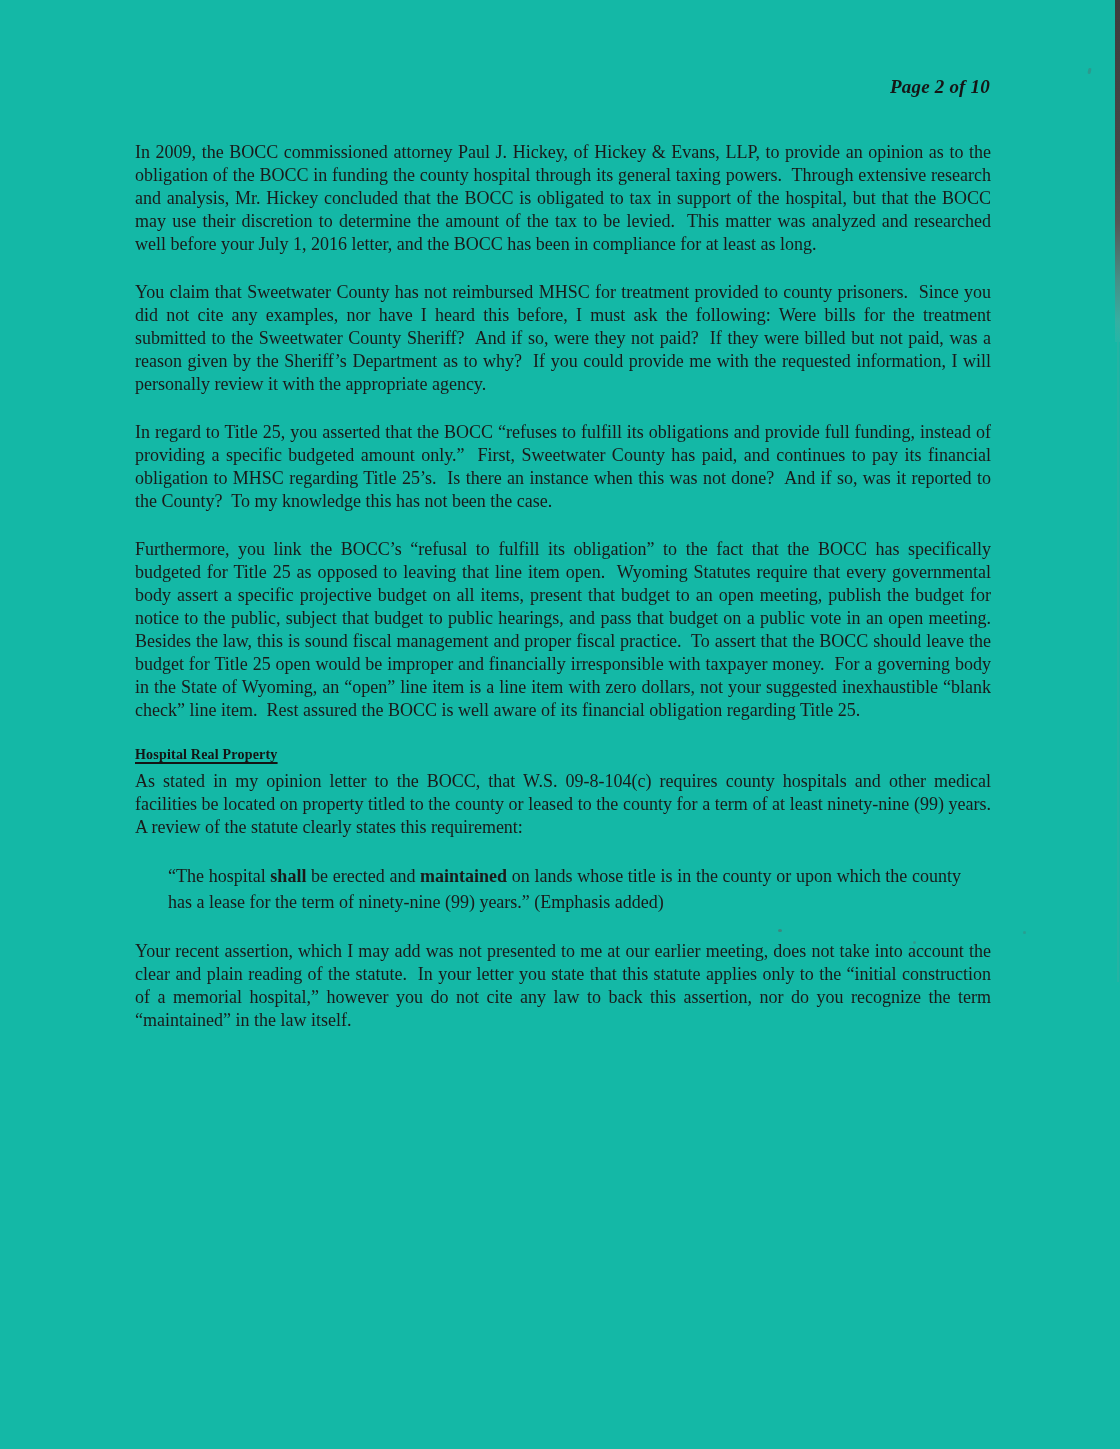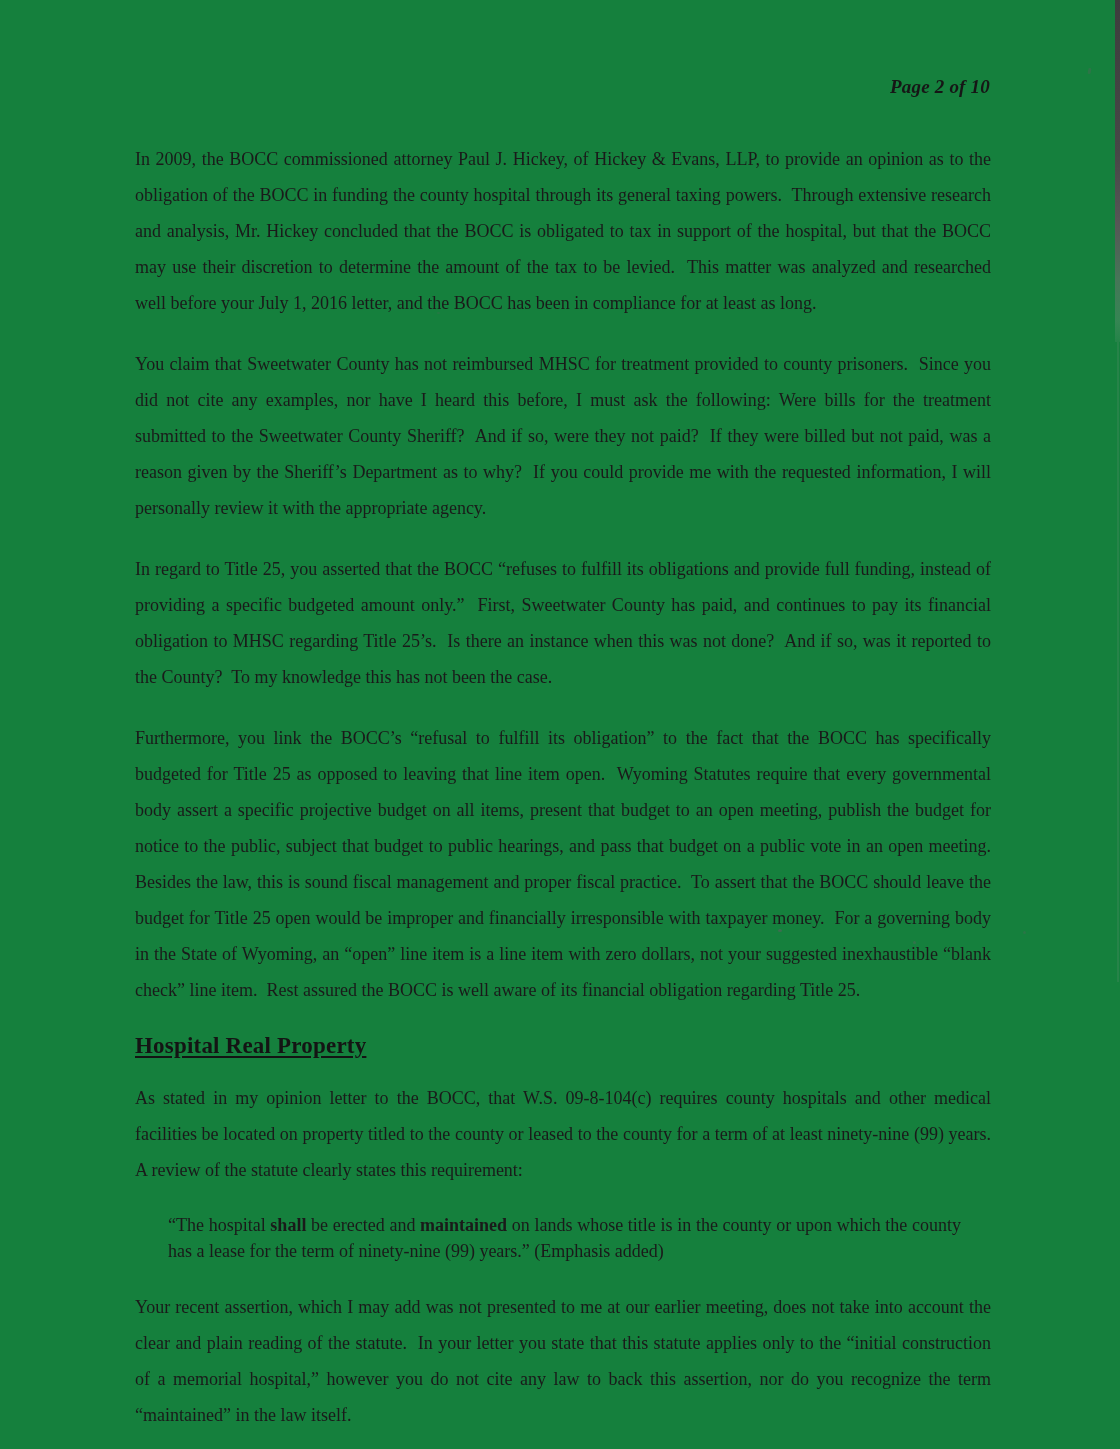--- a/index.html
+++ b/index.html
@@ -11,50 +11,50 @@
     width: 1120px;
     height: 1449px;
     position: relative;
     overflow: hidden;
     font-family: "Liberation Serif", "DejaVu Serif", serif;
     color: #1a1a1a;
   }
   .page {
     position: absolute;
     inset: 0;
-    background: #15803d;
+    background: #14b8a6;
   }
   .page-header {
     position: absolute;
     top: 76px;
     right: 130px;
     font-size: 19px;
     font-weight: bold;
     font-style: italic;
     color: #161616;
     letter-spacing: 0.2px;
   }
   .content {
     position: absolute;
     left: 135px;
     top: 141px;
     width: 856px;
   }
   .content p {
     font-size: 18px;
-    line-height: 36px;
+    line-height: 23px;
     text-align: justify;
     margin: 0 0 25px 0;
     white-space: pre-wrap;
     color: #1a1a1a;
   }
   .section-heading {
-    font-size: 23px;
+    font-size: 14px;
     font-weight: bold;
-    margin: 1px 0 21px 0;
+    margin: 1px 0 7px 0;
     color: #141414;
     text-decoration: underline;
     text-decoration-thickness: 2px;
     text-underline-offset: 3px;
     letter-spacing: 0.2px;
   }
   blockquote.statute-quote {
     font-size: 18px;
     line-height: 25.5px;
     text-align: justify;

